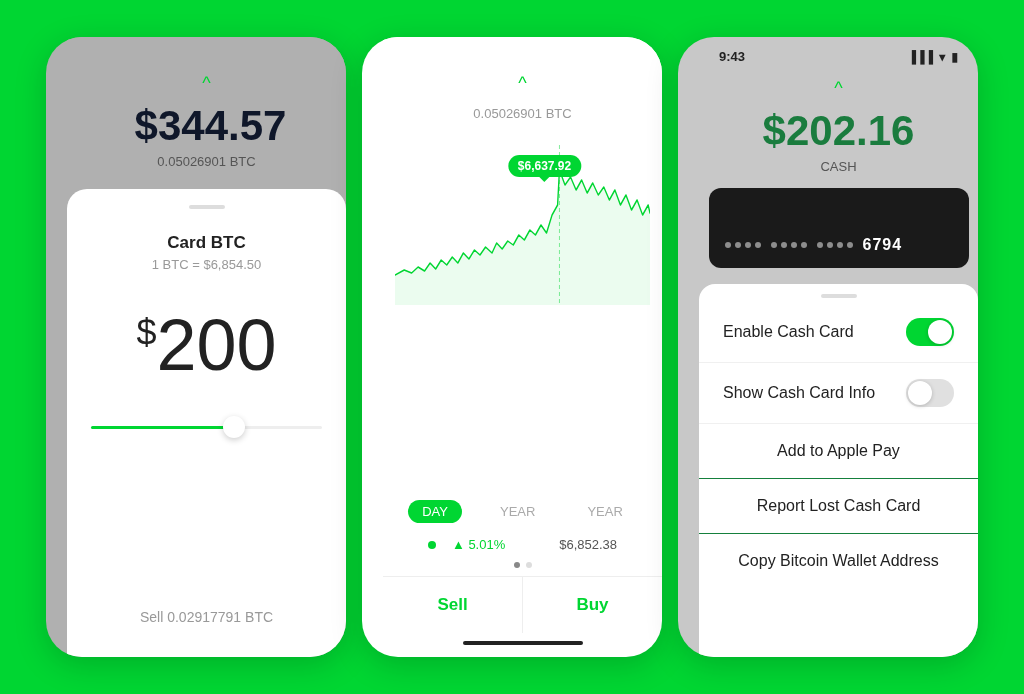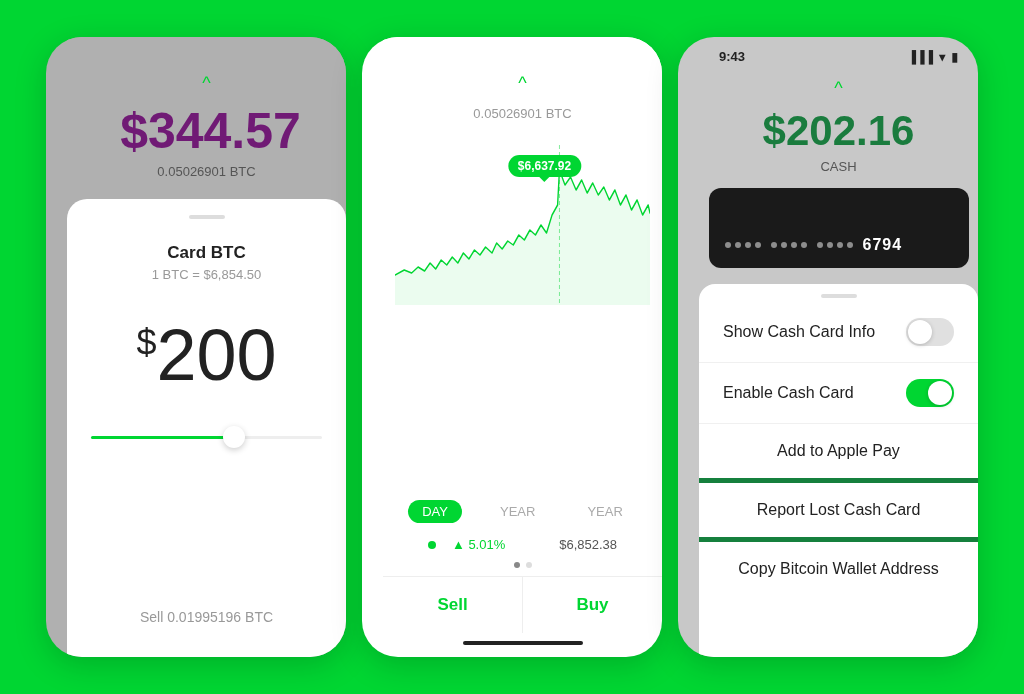--- a/index.html
+++ b/index.html
@@ -38,23 +38,23 @@
       align-items: center;
       padding-top: 36px;
       padding-bottom: 20px;
     }
     .phone1 .chevron-up {
       color: #00d632;
       font-size: 18px;
       margin-bottom: 8px;
     }
     .phone1 .balance-btc {
-      font-size: 50px;
-      font-weight: 600;
-      color: #701a75;
+      font-size: 42px;
+      font-weight: 600;
+      color: #0f172a;
       margin-left: 8px;
     }
     .phone1 .btc-amount {
       font-size: 13px;
       color: #555;
       margin-top: 4px;
     }
     .phone1 .bottom-sheet {
       background: #fff;
       border-radius: 20px 20px 0 0;
@@ -393,21 +393,21 @@
       box-shadow: 0 1px 4px rgba(0,0,0,0.2);
       transition: left 0.15s;
     }
     .toggle.on .toggle-knob { left: 22px; }
     .toggle.off .toggle-knob { left: 2px; }
     .action-button-row {
       display: flex;
       align-items: center;
       justify-content: center;
       padding: 18px 24px;
-      border-bottom: 5px solid #15803d;
+      border-bottom: 1px solid #15803d;
     }
     .action-button-row span {
       font-size: 16px;
       color: #222;
     }
   </style>
 </head>
 <body>
 
 <div class="phone-frame phone1">
@@ -422,21 +422,21 @@
     <div class="rate-text">1 BTC = $6,854.50</div>
     <div class="dollar-amount">
       <sup>$</sup><span>200</span>
     </div>
     <div class="slider-container">
       <div class="slider-track">
         <div class="slider-fill"></div>
         <div class="slider-thumb"></div>
       </div>
     </div>
-    <div class="sell-btc-label">Sell 0.01995196 BTC</div>
+    <div class="sell-btc-label">Sell 0.02917791 BTC</div>
   </div>
 </div>
 
 <div class="phone-frame phone2">
   <div class="top-section">
     <div class="chevron-up">^</div>
     <div class="btc-amount">0.05026901 BTC</div>
   </div>
   <div class="chart-container">
     <div class="chart-tooltip">$6,637.92</div>
@@ -505,31 +505,31 @@
           <div class="card-dot-item"></div>
           <div class="card-dot-item"></div>
         </div>
         <span class="card-number">6794</span>
       </div>
     </div>
   </div>
   <div class="action-sheet">
     <div class="drag-handle" style="margin: 10px auto 4px;"></div>
     <div class="action-row">
+      <span class="action-row-label">Enable Cash Card</span>
+      <div class="toggle on">
+        <div class="toggle-knob"></div>
+      </div>
+    </div>
+    <div class="action-row">
       <span class="action-row-label">Show Cash Card Info</span>
       <div class="toggle off">
         <div class="toggle-knob"></div>
       </div>
     </div>
-    <div class="action-row">
-      <span class="action-row-label">Enable Cash Card</span>
-      <div class="toggle on">
-        <div class="toggle-knob"></div>
-      </div>
-    </div>
     <div class="action-button-row">
       <span>Add to Apple Pay</span>
     </div>
     <div class="action-button-row">
       <span>Report Lost Cash Card</span>
     </div>
     <div class="action-button-row" style="border-bottom: none;">
       <span>Copy Bitcoin Wallet Address</span>
     </div>
   </div>

